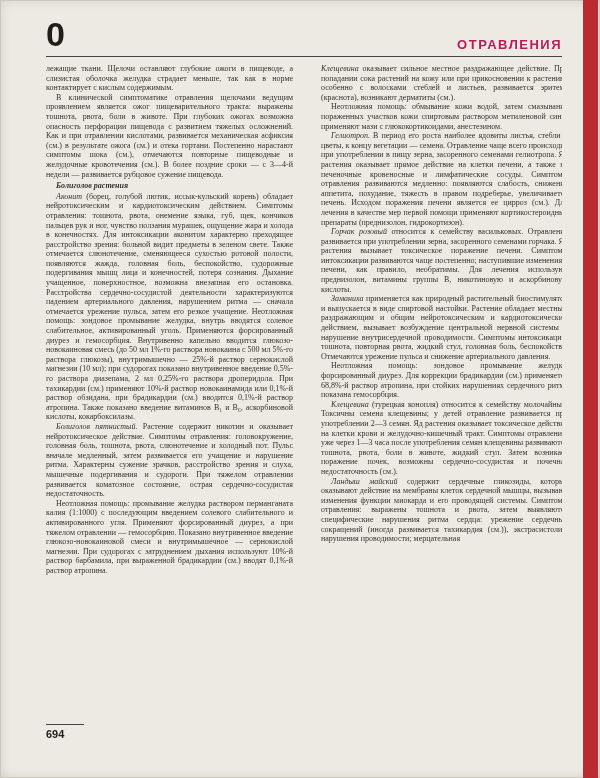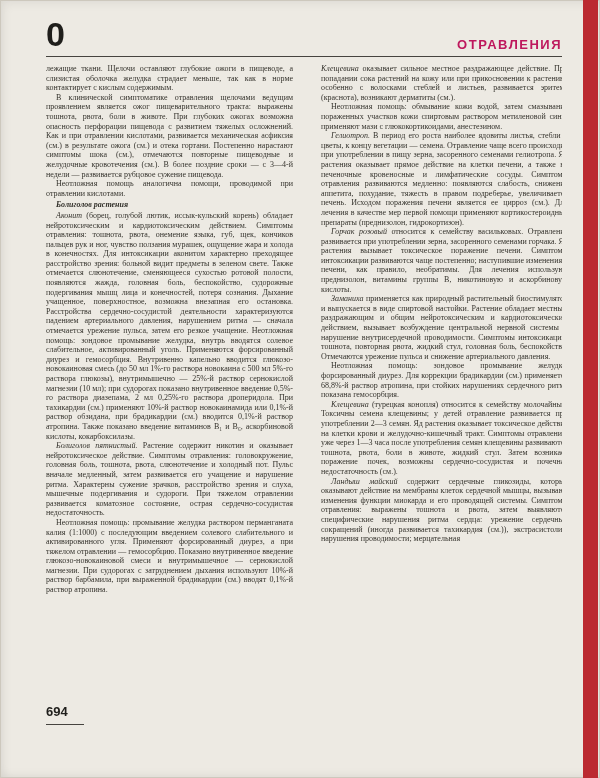--- a/index.html
+++ b/index.html
@@ -48,44 +48,43 @@
   p.style-heading{
     font-weight:bold;font-style:italic;text-indent:10px;
     margin-top:2px;margin-bottom:1px;
   }
   i.lead{font-style:italic;}
   .folio-rule{
     position:absolute;left:46px;top:724px;width:38px;height:0;
     border-top:1.5px solid #46443f;
   }
   .folio{
-    position:absolute;left:46px;top:704px;
+    position:absolute;left:46px;top:728px;
     font-family:"Liberation Sans",sans-serif;font-weight:bold;
-    font-size:13px;color:#1f1e1b;
+    font-size:11px;color:#1f1e1b;
   }
 </style>
 </head>
 <body>
 
 <div class="page">
 
   <div class="red-stripe" style="background: rgb(187, 42, 49);"></div>
 
   <div class="header">
     <div class="chapter-number">0</div>
     <div class="header-title">ОТРАВЛЕНИЯ</div>
   </div>
 
   <div class="header-rule"></div>
 
   <div class="columns">
     <div class="col">
         <p class="para style-continuation">лежащие ткани. Щелочи оставляют глубокие ожоги в пищеводе, а слизистая оболочка желудка страдает меньше, так как в норме контактирует с кислым содержимым.</p>
         <p class="para style-indent">В клинической симптоматике отравления щелочами ведущим проявлением является ожог пищеварительного тракта: выражены тошнота, рвота, боли в животе. При глубоких ожогах возможна опасность перфорации пищевода с развитием тяжелых осложнений. Как и при отравлении кислотами, развивается механическая асфиксия (см.) в результате ожога (см.) и отека гортани. Постепенно нарастают симптомы шока (см.), отмечаются повторные пищеводные и желудочные кровотечения (см.). В более поздние сроки — с 3—4-й недели — развивается рубцовое сужение пищевода.</p>
-        <p class="para style-indent">Неотложная помощь аналогична помощи, проводимой при отравлении кислотами.</p>
         <p class="para style-heading">Болиголов растения</p>
         <p class="para style-indent"><i class="lead">Аконит</i> (борец, голубой лютик, иссык-кульский корень) обладает нейротоксическим и кардиотоксическим действием. Симптомы отравления: тошнота, рвота, онемение языка, губ, щек, кончиков пальцев рук и ног, чувство ползания мурашек, ощущение жара и холода в конечностях. Для интоксикации аконитом характерно преходящее расстройство зрения: больной видит предметы в зеленом свете. Также отмечается слюнотечение, сменяющееся сухостью ротовой полости, появляются жажда, головная боль, беспокойство, судорожные подергивания мышц лица и конечностей, потеря сознания. Дыхание учащенное, поверхностное, возможна внезапная его остановка. Расстройства сердечно-сосудистой деятельности характеризуются падением артериального давления, нарушением ритма — сначала отмечается урежение пульса, затем его резкое учащение. Неотложная помощь: зондовое промывание желудка, внутрь вводятся солевое слабительное, активированный уголь. Применяются форсированный диурез и гемосорбция. Внутривенно капельно вводится глюкозо-новокаиновая смесь (до 50 мл 1%-го раствора новокаина с 500 мл 5%-го раствора глюкозы), внутримышечно — 25%-й раствор сернокислой магнезии (10 мл); при судорогах показано внутривенное введение 0,5%-го раствора диазепама, 2 мл 0,25%-го раствора дроперидола. При тахикардии (см.) применяют 10%-й раствор новокаинамида или 0,1%-й раствор обзидана, при брадикардии (см.) вводится 0,1%-й раствор атропина. Также показано введение витаминов В₁ и В₆, аскорбиновой кислоты, кокарбоксилазы.</p>
         <p class="para style-indent"><i class="lead">Болиголов пятнистый.</i> Растение содержит никотин и оказывает нейротоксическое действие. Симптомы отравления: головокружение, головная боль, тошнота, рвота, слюнотечение и холодный пот. Пульс вначале медленный, затем развивается его учащение и нарушение ритма. Характерны сужение зрачков, расстройство зрения и слуха, мышечные подергивания и судороги. При тяжелом отравлении развивается коматозное состояние, острая сердечно-сосудистая недостаточность.</p>
         <p class="para style-indent">Неотложная помощь: промывание желудка раствором перманганата калия (1:1000) с последующим введением солевого слабительного и активированного угля. Применяют форсированный диурез, а при тяжелом отравлении — гемосорбцию. Показано внутривенное введение глюкозо-новокаиновой смеси и внутримышечное — сернокислой магнезии. При судорогах с затруднением дыхания используют 10%-й раствор барбамила, при выраженной брадикардии (см.) вводят 0,1%-й раствор атропина.</p>
       </div>
     <div class="col">
         <p class="para style-continuation"><i class="lead">Клещевина</i> оказывает сильное местное раздражающее действие. При попадании сока растений на кожу или при прикосновении к растению, особенно с волосками стеблей и листьев, развивается эритема (краснота), возникают дерматиты (см.).</p>
         <p class="para style-indent">Неотложная помощь: обмывание кожи водой, затем смазывание пораженных участков кожи спиртовым раствором метиленовой сини; применяют мази с глюкокортикоидами, анестезином.</p>
         <p class="para style-indent"><i class="lead">Гелиотроп.</i> В период его роста наиболее ядовиты листья, стебли и цветы, к концу вегетации — семена. Отравление чаще всего происходит при употреблении в пищу зерна, засоренного семенами гелиотропа. Яд растения оказывает прямое действие на клетки печени, а также на печеночные кровеносные и лимфатические сосуды. Симптомы отравления развиваются медленно: появляются слабость, снижение аппетита, похудание, тяжесть в правом подреберье, увеличивается печень. Исходом поражения печени является ее цирроз (см.). Для лечения в качестве мер первой помощи применяют кортикостероидные препараты (преднизолон, гидрокортизон).</p>
         <p class="para style-indent"><i class="lead">Горчак розовый</i> относится к семейству васильковых. Отравление развивается при употреблении зерна, засоренного семенами горчака. Яд растения вызывает токсическое поражение печени. Симптомы интоксикации развиваются чаще постепенно; наступившие изменения в печени, как правило, необратимы. Для лечения используют преднизолон, витамины группы В, никотиновую и аскорбиновую кислоты.</p>

